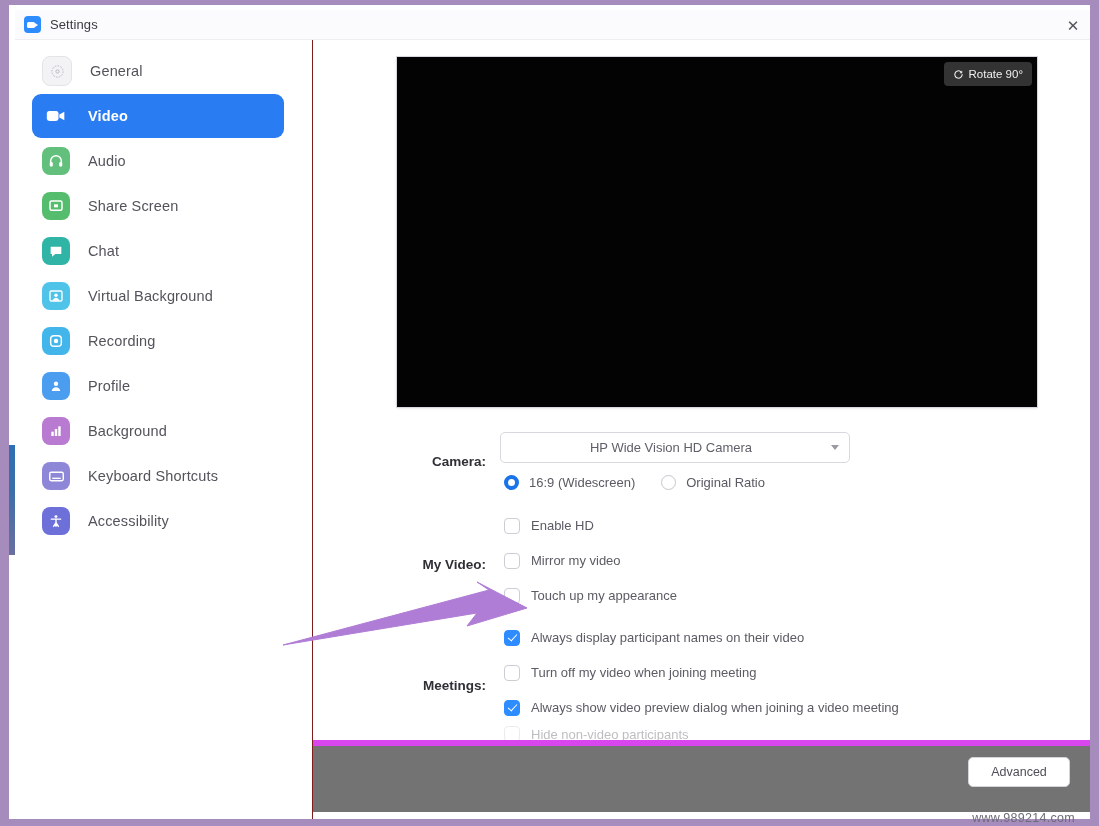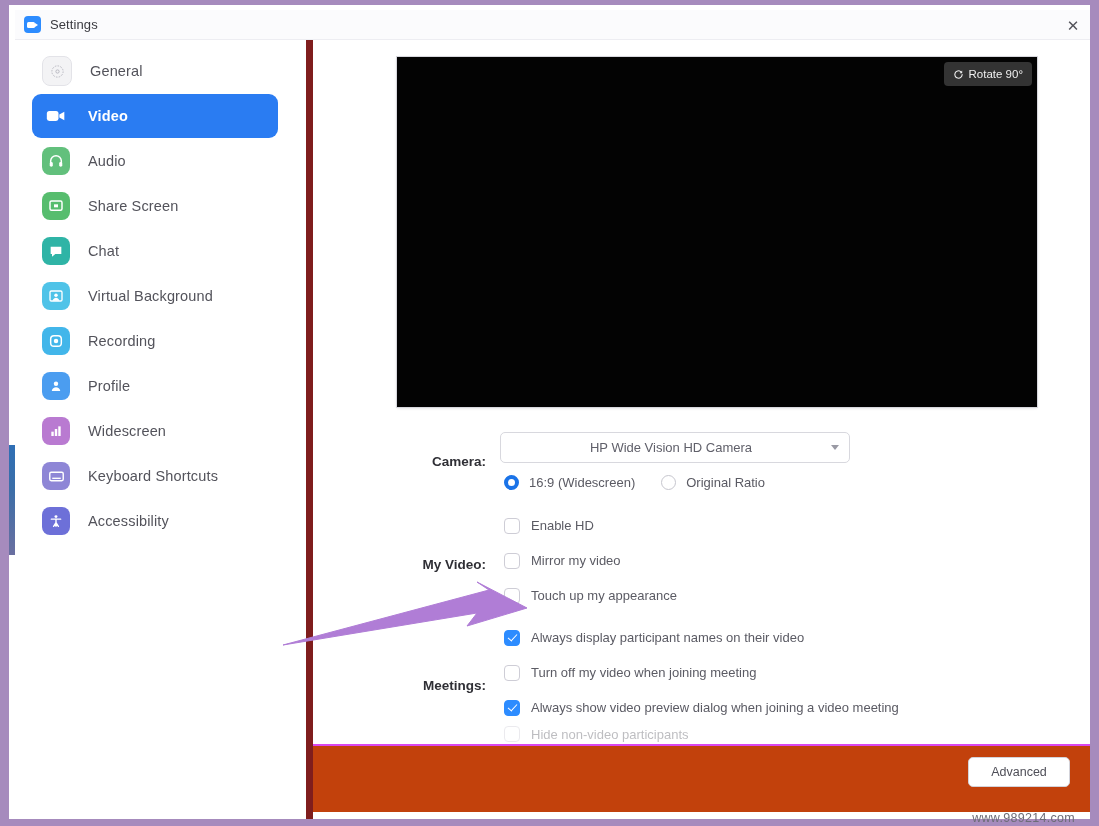--- a/index.html
+++ b/index.html
@@ -98,21 +98,21 @@
     filter: blur(.3px);
   }
 
   
   .sidebar {
     position: absolute;
     left: 9px; top: 35px;
     width: 295px;
     height: 786px;
     background: #ffffff;
-    border-right: 7px solid #7f1d1d;
+    border-right: 1px solid #7f1d1d;
     box-sizing: border-box;
     padding-top: 8px;
   }
   .nav-item {
     display: flex;
     align-items: center;
     height: 44px;
     margin: 1px 28px 1px 14px;
     padding-left: 10px;
     border-radius: 9px;
@@ -323,22 +323,22 @@
     cursor: pointer;
   }
 
   
   .footer {
     position: absolute;
     left: 304px;
     bottom: 7px;
     width: 786px;
     height: 66px;
-    background: #c2410c;
-    border-top: 2px solid #d946ef;
+    background: #737373;
+    border-top: 6px solid #d946ef;
   }
   .advanced-btn {
     position: absolute;
     right: 29px; top: 11px;
     width: 100px; height: 28px;
     border: 1px solid #d3d3da;
     border-radius: 5px;
     background: #ffffff;
     display: flex;
     align-items: center;
@@ -464,21 +464,21 @@
     </div>
 
     <div class="nav-item">
       <div class="nav-icon" style="background:#b97ad1;">
         <svg width="16" height="16" viewBox="0 0 24 24">
             <rect x="5" y="13" width="3.6" height="6.5" fill="#ffffff"></rect>
             <rect x="10.2" y="9" width="3.6" height="10.5" fill="#ffffff"></rect>
             <rect x="15.4" y="5" width="3.6" height="14.5" fill="#ffffff"></rect>
           </svg>
       </div>
-      <div class="nav-label">Widescreen</div>
+      <div class="nav-label">Background</div>
     </div>
 
     <div class="nav-item">
       <div class="nav-icon" style="background:#8e86d6;">
         <svg width="17" height="17" viewBox="0 0 24 24">
             <rect x="2.5" y="6" width="19" height="12" rx="2" fill="none" stroke="#ffffff" stroke-width="2"></rect>
             <rect x="6" y="13.6" width="12" height="1.9" fill="#ffffff"></rect>
           </svg>
       </div>
       <div class="nav-label">Keyboard Shortcuts</div>

